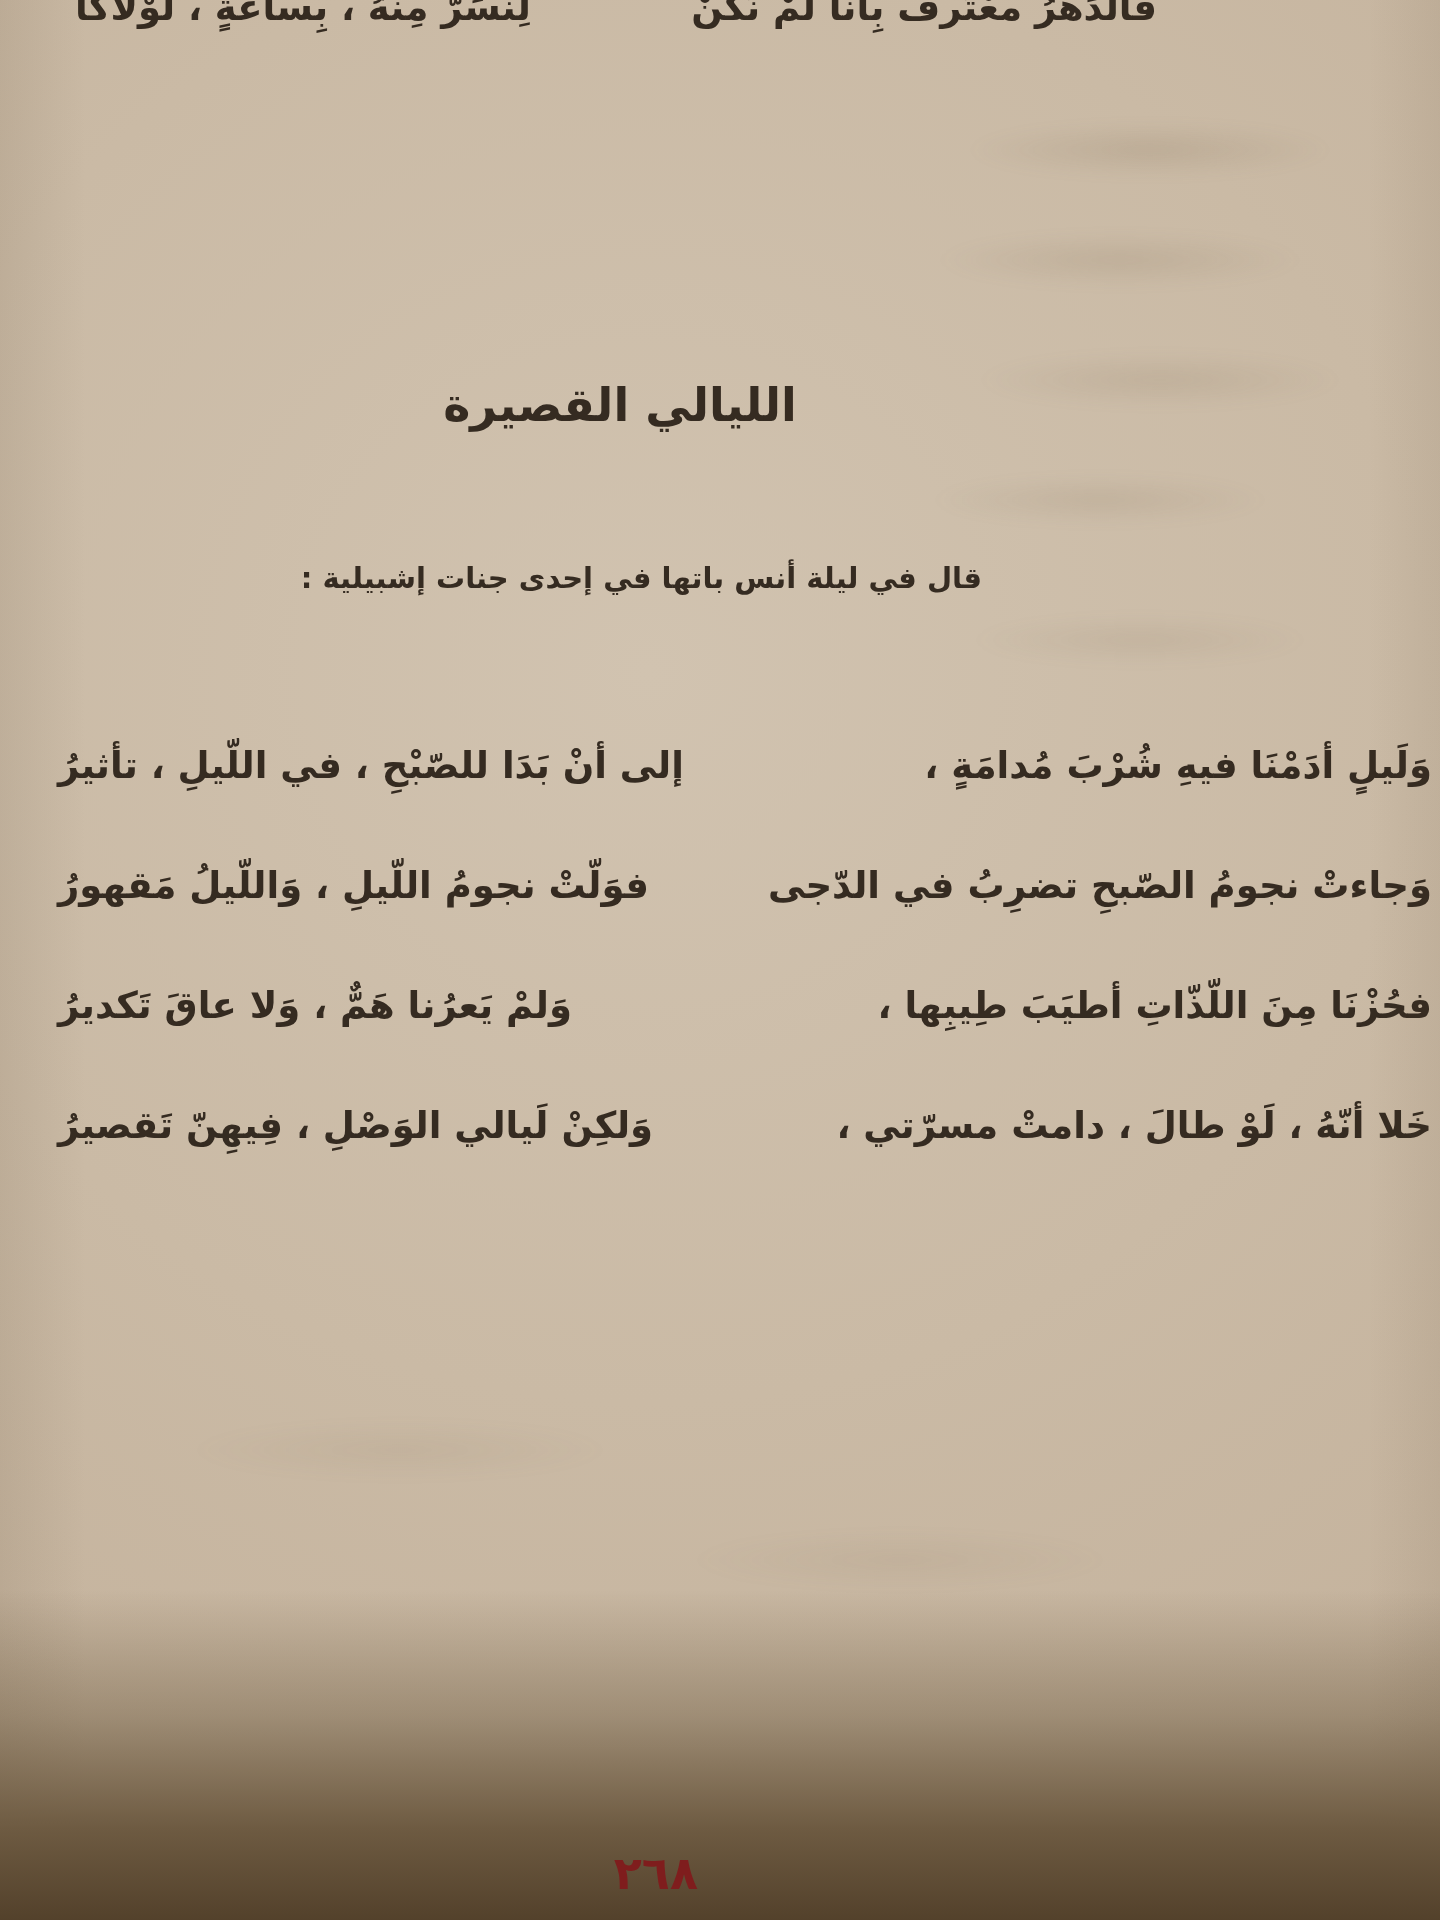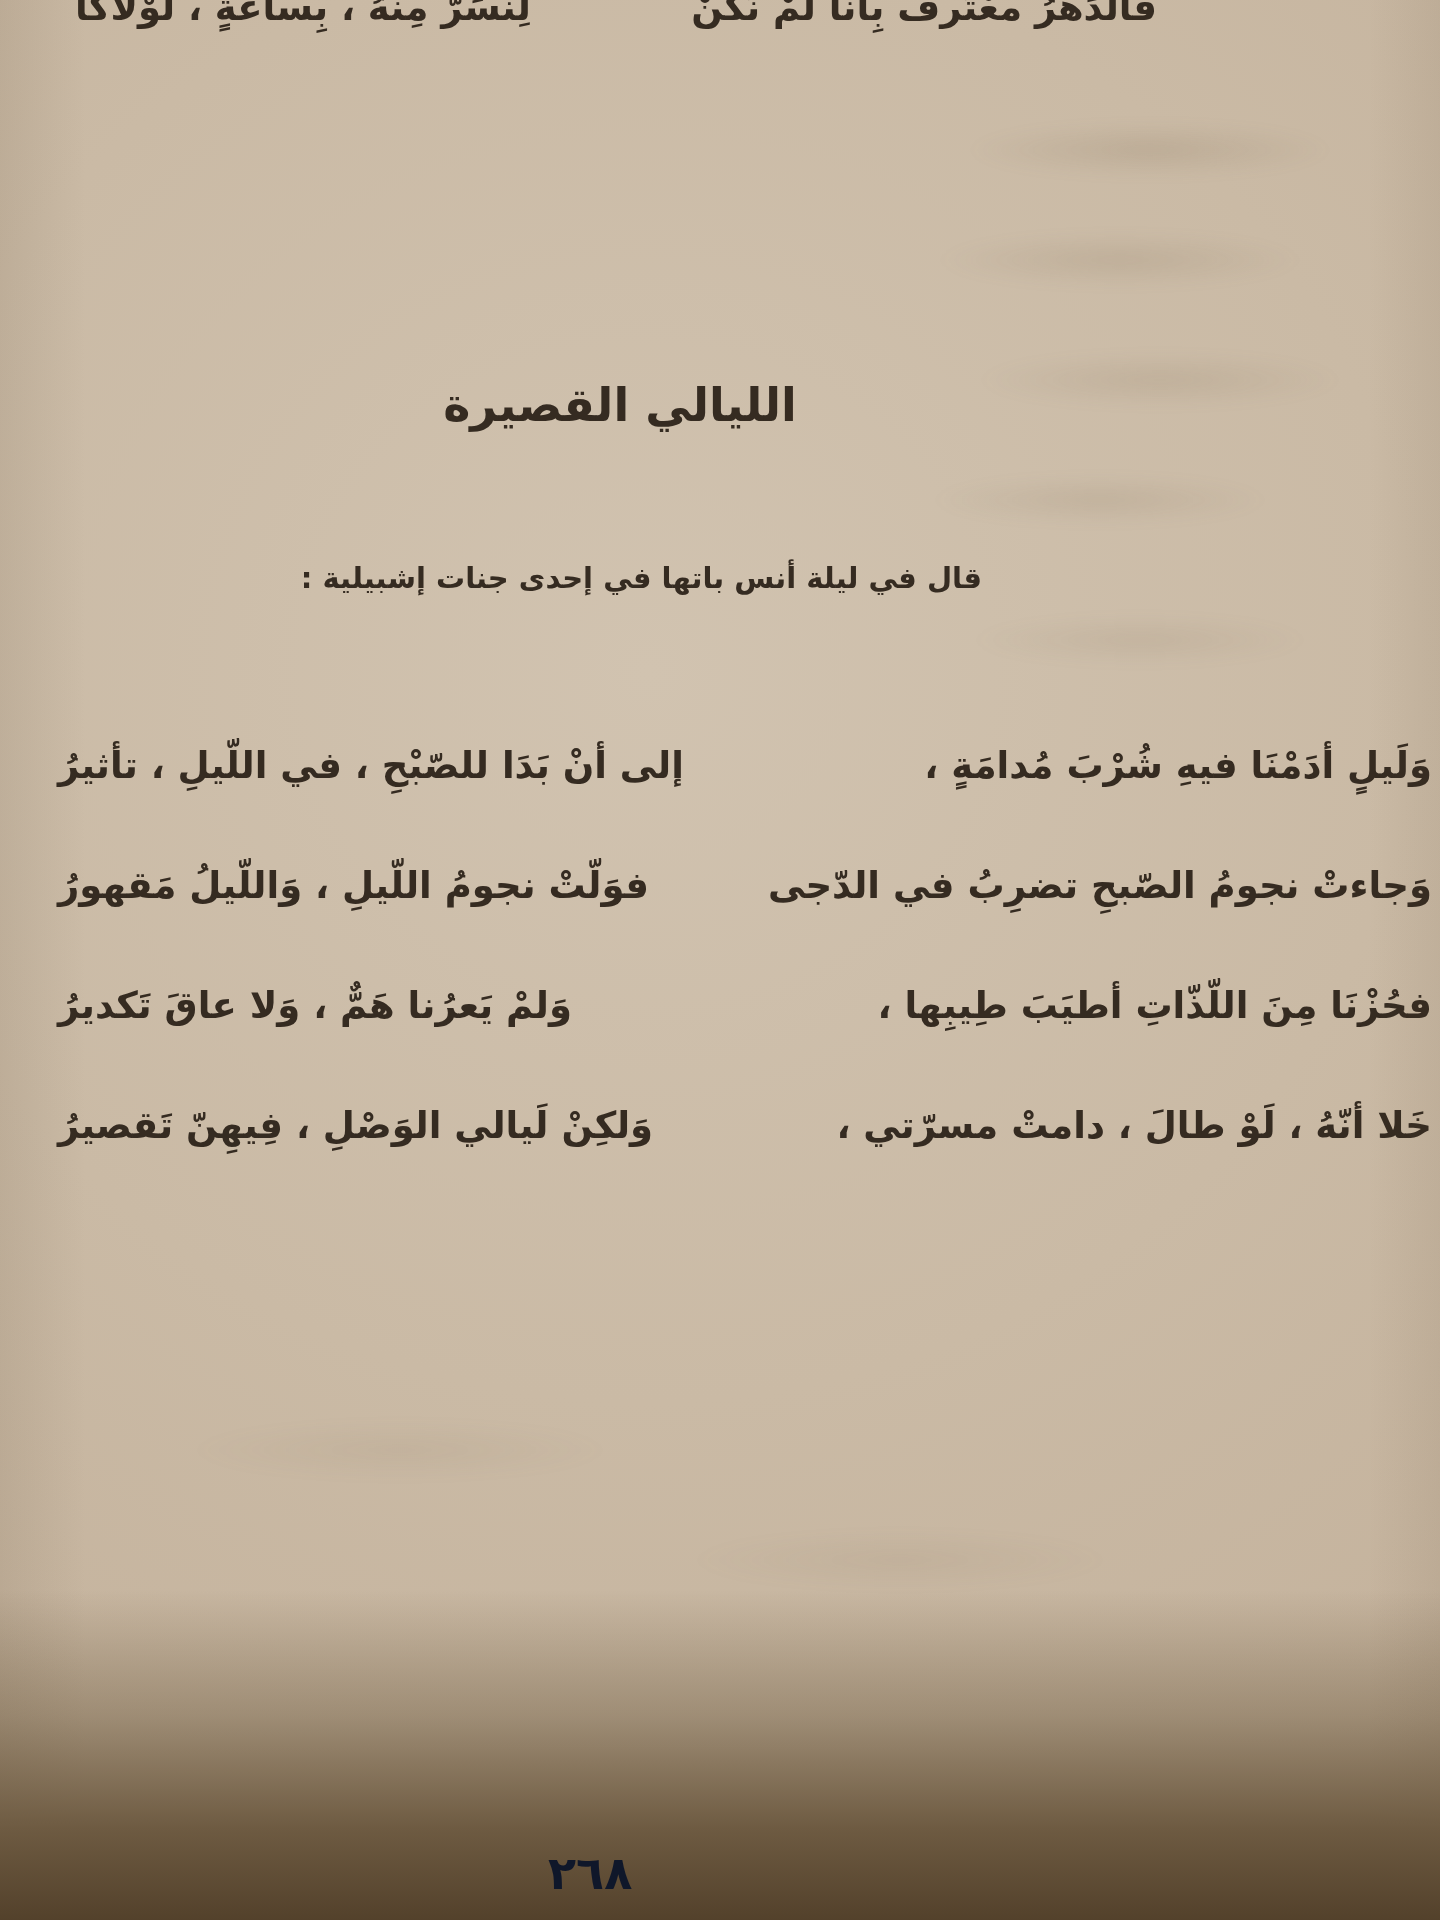--- a/index.html
+++ b/index.html
@@ -68,21 +68,21 @@
   }
   .verses {
     position: absolute; top: 742px; left: 58px; right: 8px;
   }
   .verse-row {
     height: 120px; display: flex; justify-content: space-between;
     direction: rtl; font-size: 37px; line-height: 1.3; white-space: nowrap;
   }
   .pagenum {
     position: absolute; top: 1846px; left: 548px; width: 150px;
-    text-align: left; font-size: 46px; color: #0f172a;
+    text-align: right; font-size: 46px; color: #7f1d1d;
   }
 </style>
 </head>
 <body>
 
 <div class="photo">
   <div class="paper"></div>
   <div class="ghost"></div>
 
   <div class="topline arabic">

